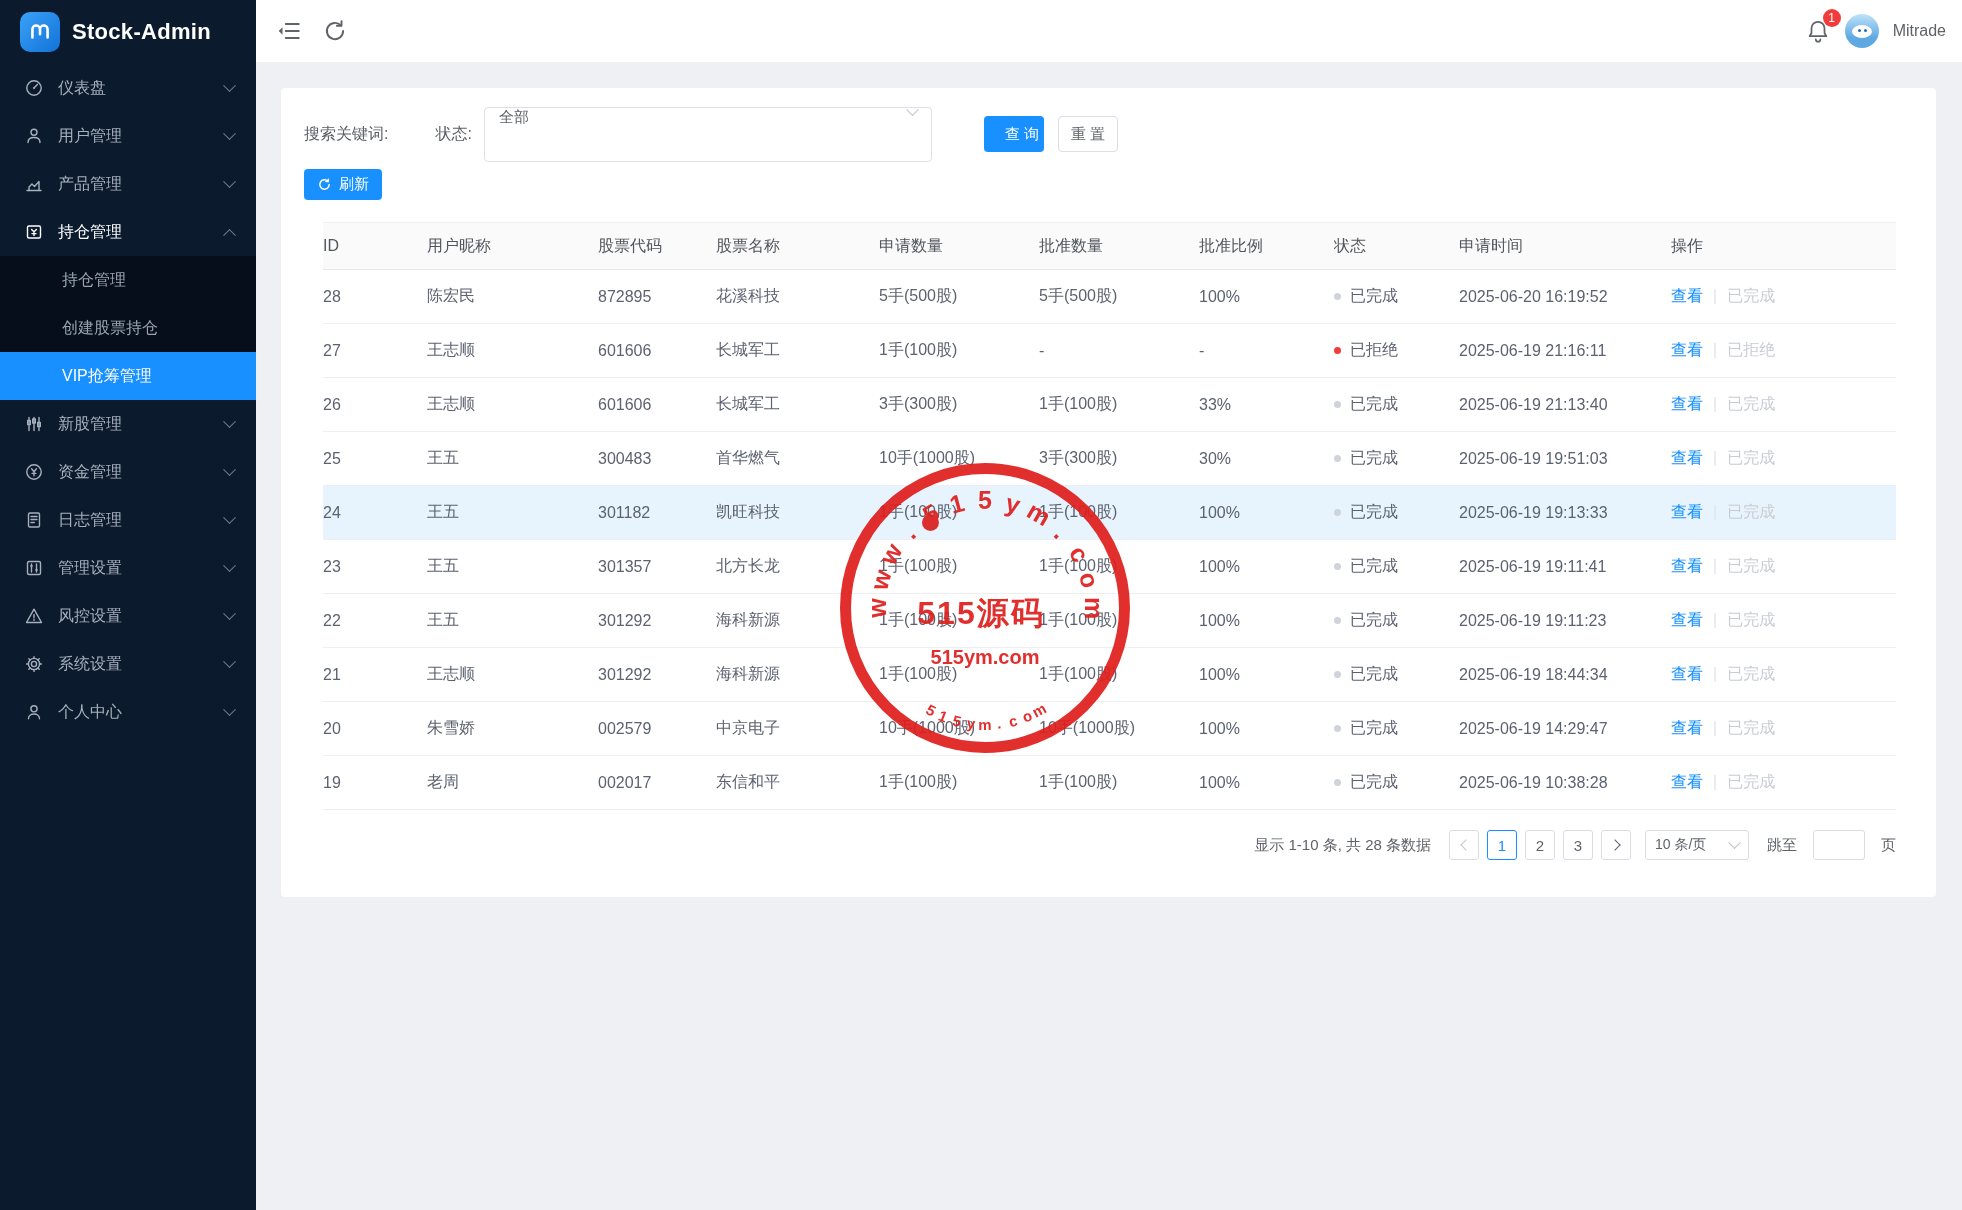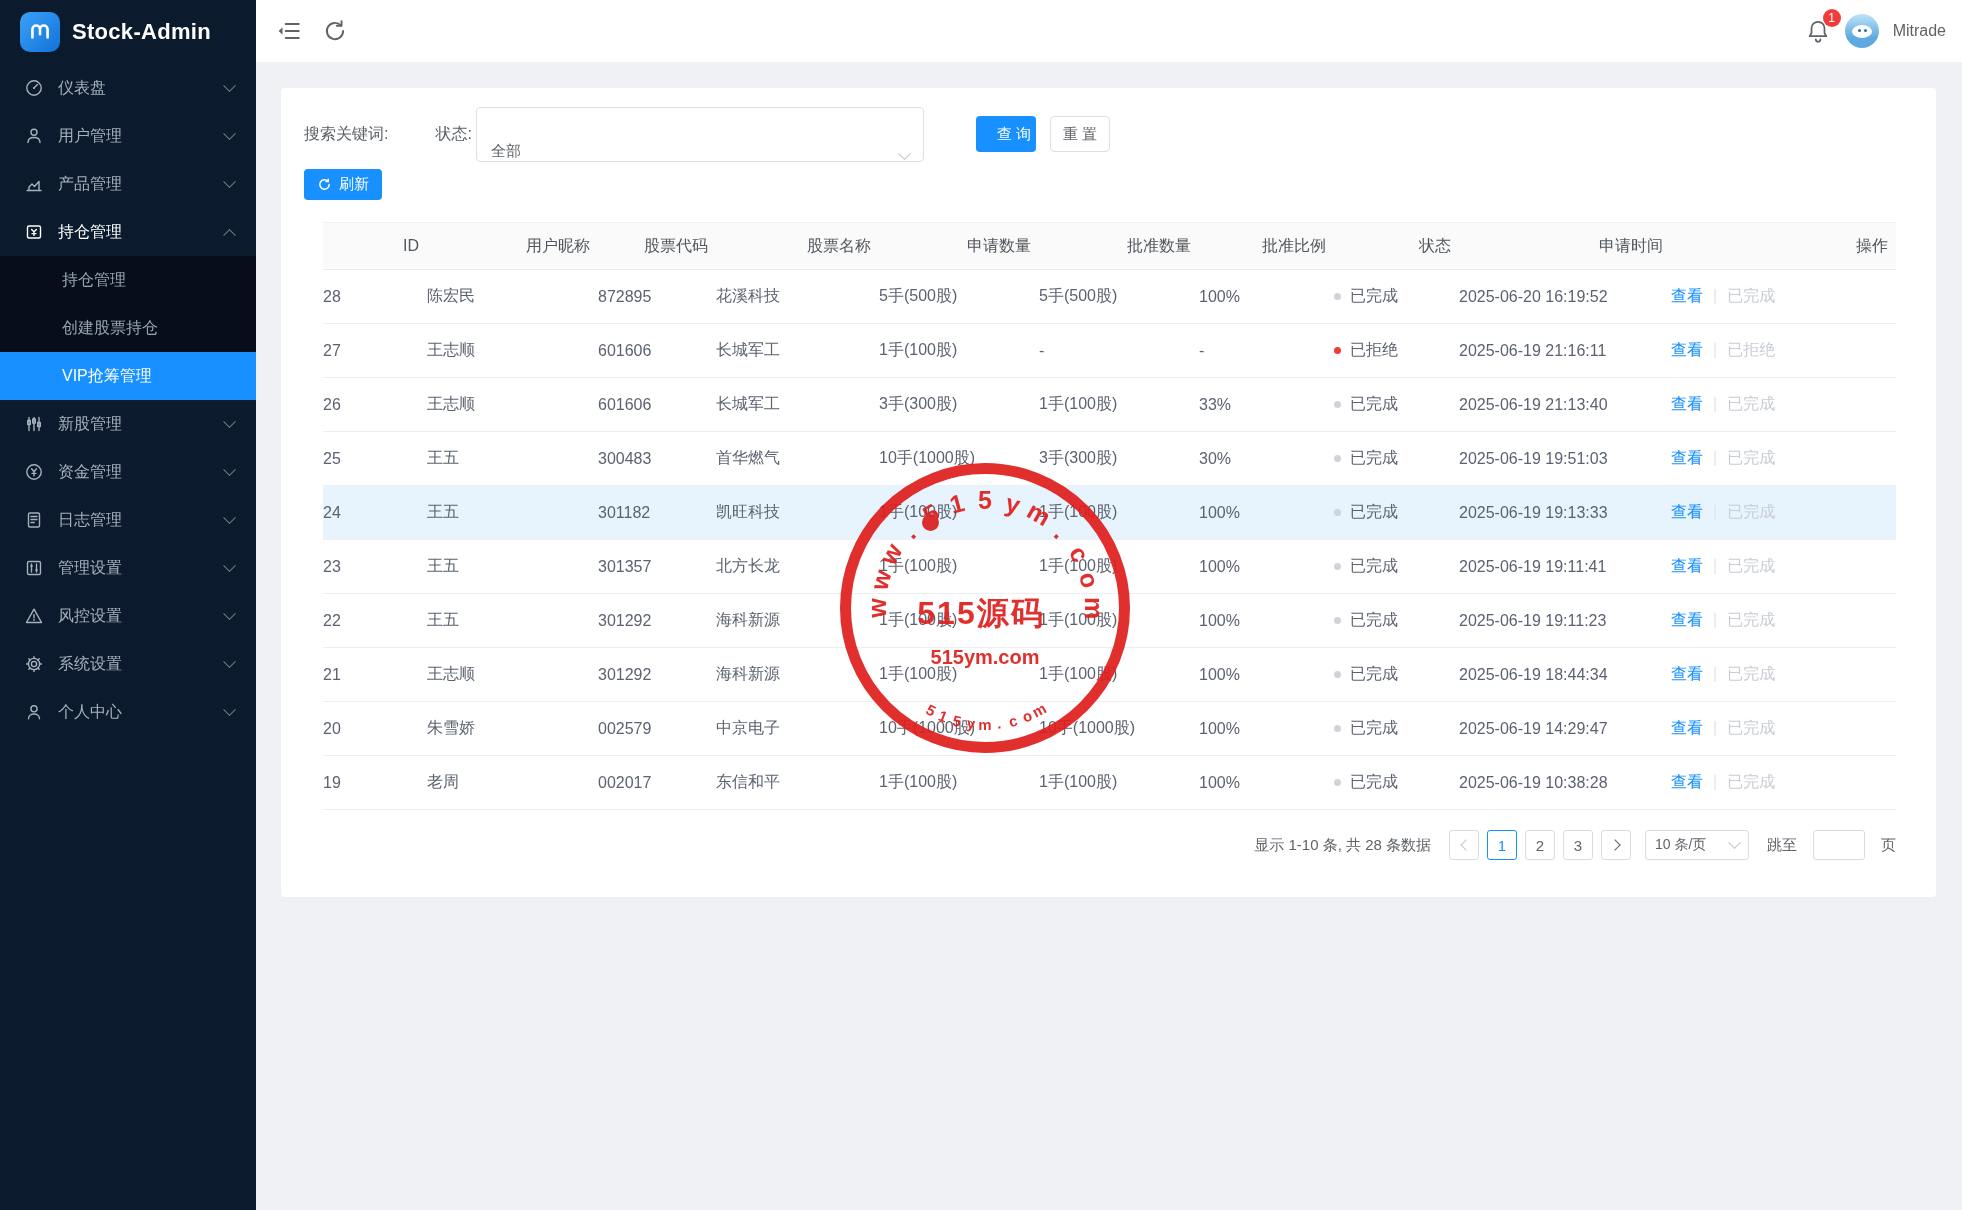--- a/index.html
+++ b/index.html
@@ -40,34 +40,34 @@
 
   .content { flex:1; padding:25px 26px 0 25px; }
   .card { background:#fff; border-radius:4px; height:809px; padding-top:27px; }
 
   
   .filter-row { display:flex; align-items:center; padding-left:23px; height:38px; }
   .f-label { font-size:16px; color:#5a6066; }
   .kw-input { width:412px; height:38px; border:1px solid #dcdfe6; border-radius:4px; margin-left:14px; padding:0 14px; font-size:15px; color:#606266; outline:none; }
   .kw-input::placeholder { color:#bfc4cc; }
   .status-label { margin-left:47px; }
-  .status-select { width:448px; height:55px; border:1px solid #dcdfe6; border-radius:4px; margin-left:4px; display:flex; align-items:flex-end; justify-content:space-between; padding:0 14px; font-size:15px; color:#5f6368; cursor:pointer; }
+  .status-select { width:448px; height:55px; border:1px solid #dcdfe6; border-radius:4px; margin-left:12px; display:flex; align-items:flex-start; justify-content:space-between; padding:0 14px; font-size:15px; color:#5f6368; cursor:pointer; }
   .chev-down-s { width:9px; height:9px; border-right:1.5px solid #c0c4cc; border-bottom:1.5px solid #c0c4cc; transform:rotate(45deg) translate(-2px,-2px); }
   .btn { height:36px; border-radius:4px; font-size:15px; display:flex; align-items:center; justify-content:center; cursor:pointer; border:none; font-family:inherit; }
   .btn-query { width:60px; margin-left:52px; background:#1890ff; color:#fff; letter-spacing:4px; padding-left:20px; }
   .btn-reset { width:60px; margin-left:14px; background:#fff; color:#5f6368; border:1px solid #dcdfe6; letter-spacing:4px; padding-left:4px; }
 
   .refresh-row { margin:16px 0 0 23px; }
   .btn-refresh { display:inline-flex; align-items:center; gap:7px; height:31px; padding:12px 13px; background:#1890ff; color:#fff; border-radius:4px; font-size:15px; cursor:pointer; }
   .btn-refresh svg { width:15px; height:15px; }
 
   
   .table { margin:22px 40px 0 42px; }
   .grid-row { display:grid; grid-template-columns:104px 171px 118px 163px 160px 160px 135px 125px 212px minmax(0,1fr); align-items:center; }
-  .thead { height:48px; background:#fafafa; border-top:1px solid #f0f1f3; border-bottom:1px solid #e8eaee; color:#50565d; font-size:16px;text-align:right; }
+  .thead { height:48px; background:#fafafa; border-top:1px solid #f0f1f3; border-bottom:1px solid #e8eaee; color:#50565d; font-size:16px; }
   .tr { height:54px; border-bottom:1px solid #edeff3; font-size:16px; color:#5b6270; background:#fff; }
   .tr.highlighted { background:#e8f4fd; }
   .th, .td { padding-right:8px; white-space:nowrap; overflow:hidden; }
   .cell-status { display:flex; align-items:center; gap:9px; }
   .dot { width:7px; height:7px; border-radius:50%; flex-shrink:0; }
   .dot.done { background:#cfd3da; }
   .dot.rejected { background:#f23c3c; }
   .link-view { color:#1890ff; cursor:pointer; }
   .action-divider { color:#e1e5ea; margin:0 10px; }
   .action-status { color:#c8ccd3; }

